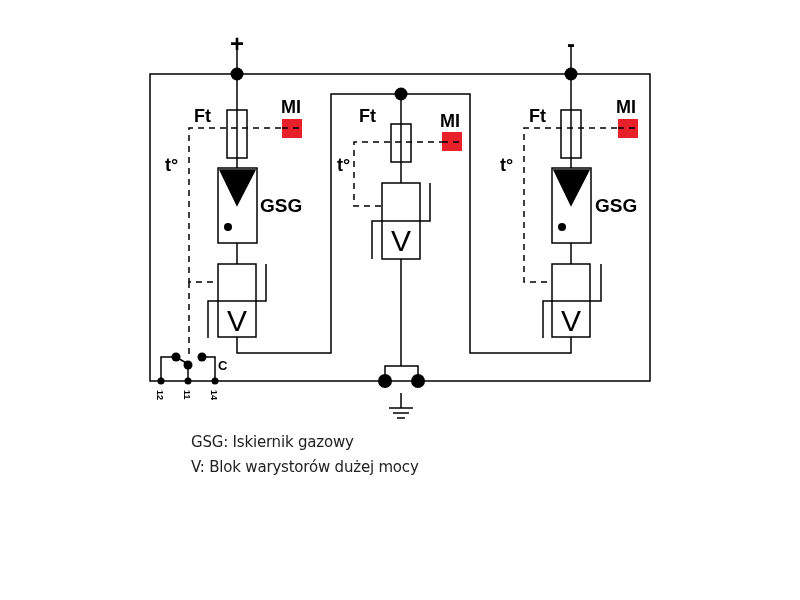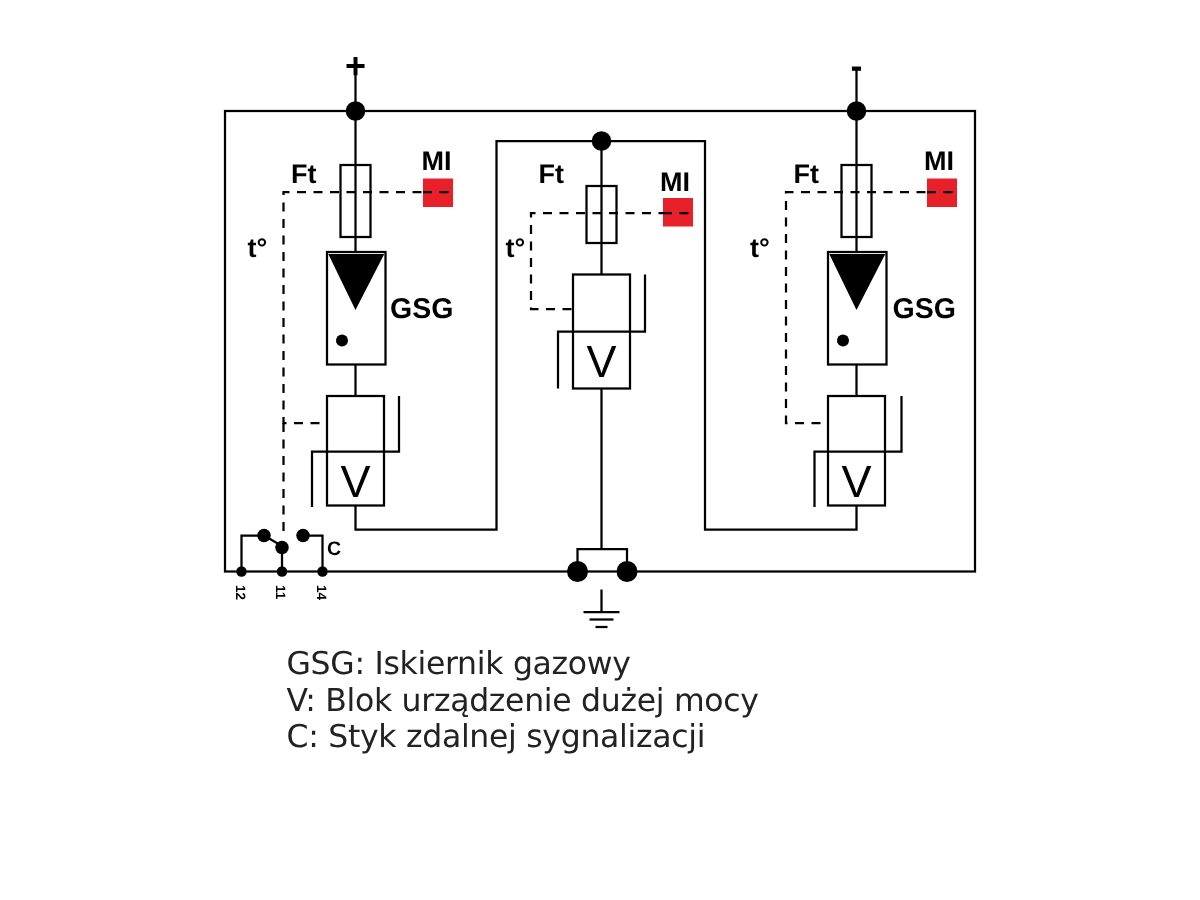--- a/index.html
+++ b/index.html
@@ -1,19 +1,19 @@
 <!DOCTYPE html>
 <html><head>
 <meta charset="utf-8">
 <style>
   html, body { margin:0; padding:0; background:#ffffff; }
   body { width:800px; height:600px; position:relative; overflow:hidden; font-family:"Liberation Sans", sans-serif; }
   #diagram { position:absolute; left:0; top:0; }
   .lbl { font-family:"Liberation Sans", sans-serif; font-weight:bold; fill:#000; }
-  .legend { position:absolute; left:191px; top:430px; font-family:"DejaVu Sans", sans-serif; font-size:21px; color:#222; line-height:24.5px; letter-spacing:-0.2px; }
+  .legend { position:absolute; left:191px; top:430px; font-family:"DejaVu Sans", sans-serif; font-size:15px; color:#222; line-height:24.5px; letter-spacing:-0.2px; }
   .legend div { white-space:nowrap; }
 </style>
 </head>
 <body>
 
 <svg id="diagram" width="800" height="600" viewBox="0 0 800 600">
   <g stroke="#000" stroke-width="1.5" fill="none">
 
     <rect x="150" y="74" width="500" height="307"></rect>
 
@@ -126,15 +126,14 @@
 
   <text class="lbl" x="218" y="370" font-size="13">C</text>
 
   <text class="lbl" font-size="9" transform="translate(157,390) rotate(90)">12</text>
   <text class="lbl" font-size="9" transform="translate(184,390) rotate(90)">11</text>
   <text class="lbl" font-size="9" transform="translate(211,390) rotate(90)">14</text>
 </svg>
 
 <div class="legend">
   <div>GSG: Iskiernik gazowy</div>
-  <div>V: Blok urządzenie dużej mocy</div>
-  <div>C: Styk zdalnej sygnalizacji</div>
+  <div>V: Blok warystorów dużej mocy</div>
 </div>
 
 </body></html>

